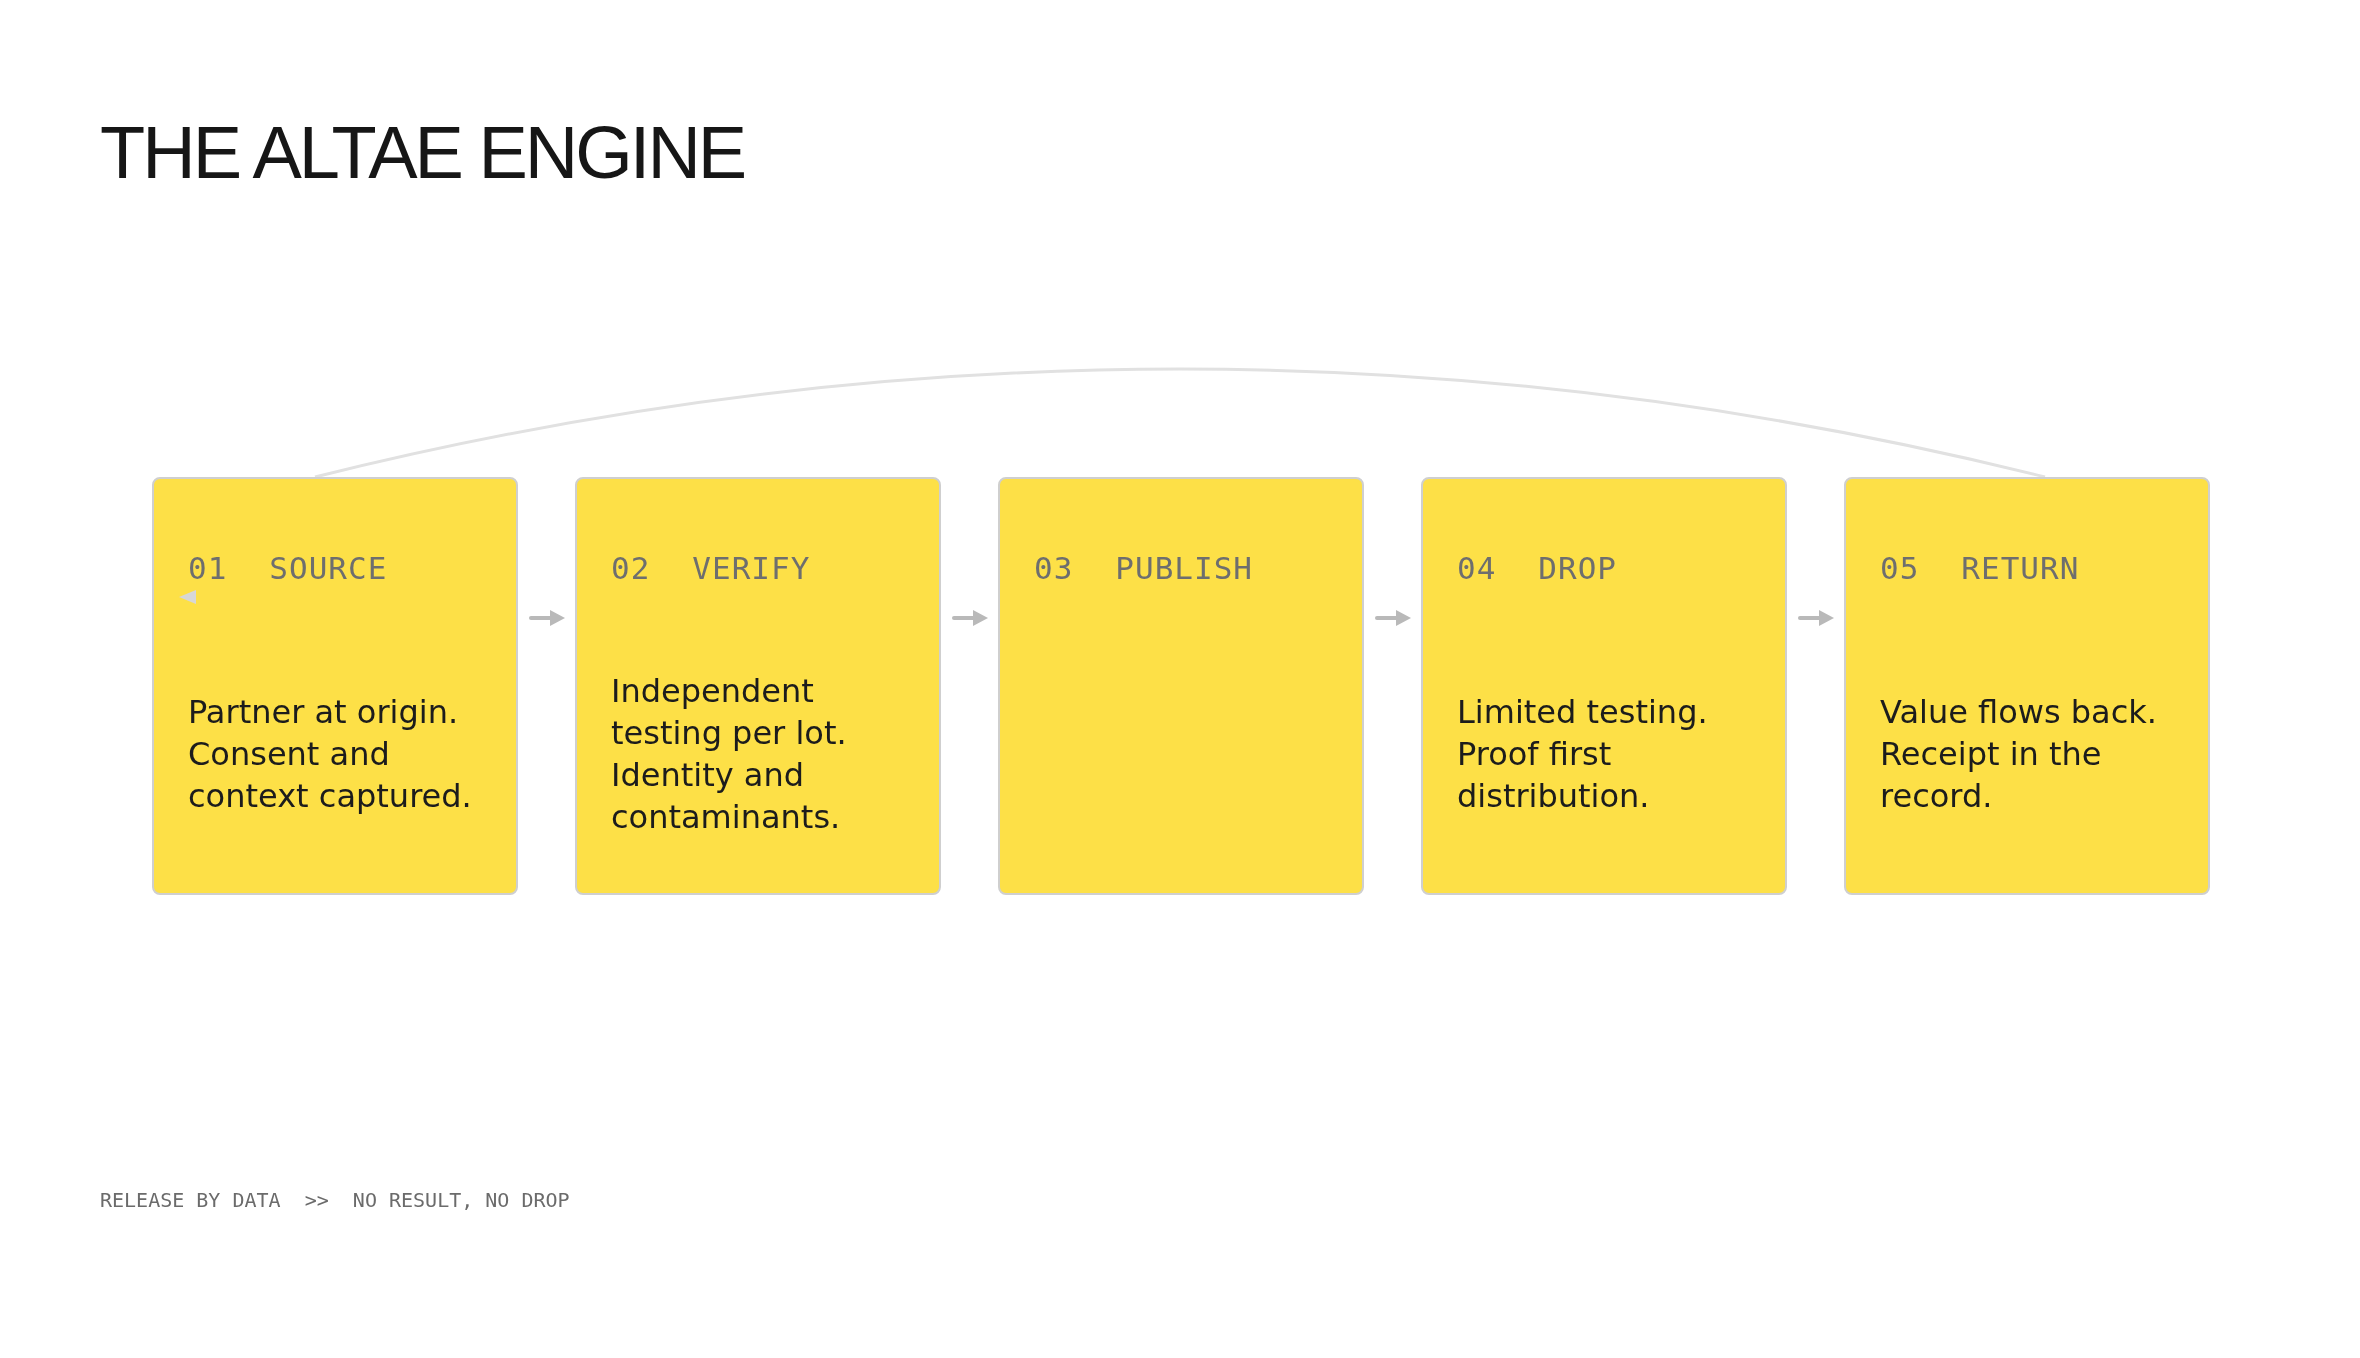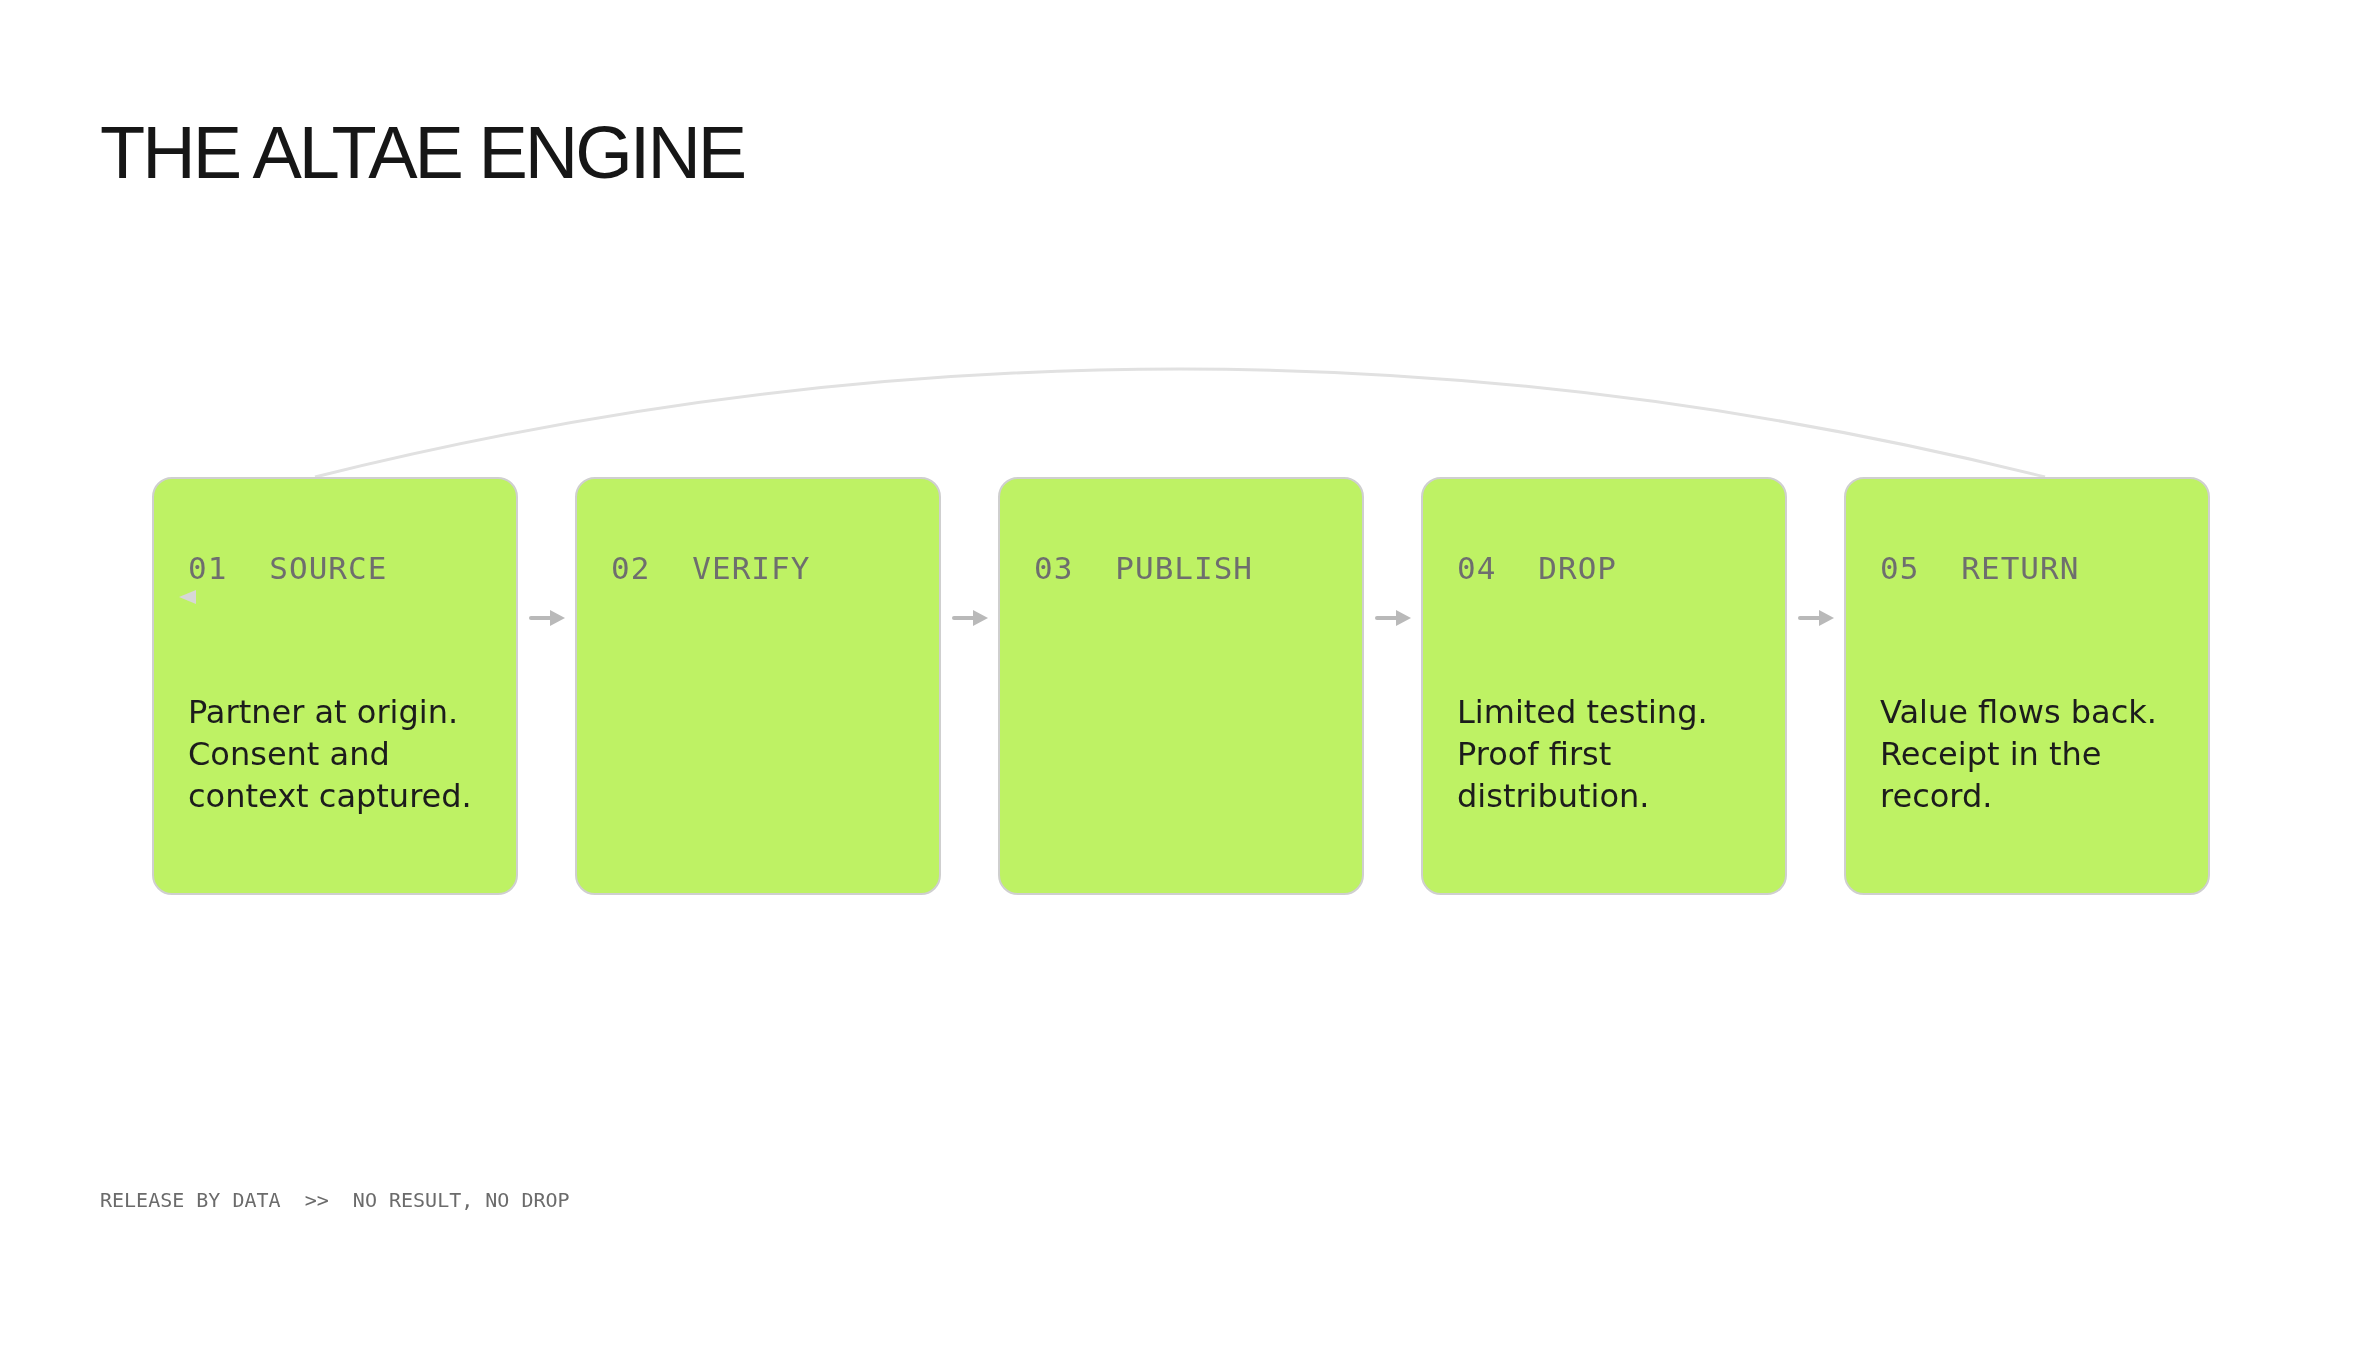--- a/index.html
+++ b/index.html
@@ -14,21 +14,21 @@
     white-space:nowrap;
   }
   .arc-svg{position:absolute;left:0;top:0;z-index:0;pointer-events:none;}
   .arc-svg path{fill:none;stroke:#e1e1e1;stroke-width:3;}
   .flow{
     position:absolute;left:152px;top:477px;width:2058px;height:418px;
     display:flex;gap:57px;z-index:1;
   }
   .card{
     position:relative;box-sizing:border-box;width:366px;height:418px;
-    background:#bef264;border:2px solid #cfcfcf;border-radius:20px;
+    background:#fde047;border:2px solid #cfcfcf;border-radius:8px;
     flex:0 0 366px;
   }
   .card-head{
     position:absolute;left:34px;top:74px;display:flex;gap:42px;
     font-family:"DejaVu Sans Mono",monospace;font-size:31px;line-height:1;
     letter-spacing:1px;color:#6e6e6e;white-space:nowrap;
   }
   .marker{
     position:absolute;left:25px;top:111px;width:0;height:0;
     border-top:7px solid transparent;border-bottom:7px solid transparent;
@@ -79,20 +79,26 @@
           <div class="line">Consent and</div>
           <div class="line">context captured.</div>
         </div>
   </section>
       <section class="card">
     <div class="card-head">
       <span>02</span>
       <span>VERIFY</span>
     </div>
 
+    <div class="card-body">
+          <div class="line">Independent</div>
+          <div class="line">testing per lot.</div>
+          <div class="line">Identity and</div>
+          <div class="line">contaminants.</div>
+        </div>
   </section>
       <section class="card">
     <div class="card-head">
       <span>03</span>
       <span>PUBLISH</span>
     </div>
 
   </section>
       <section class="card">
     <div class="card-head">

